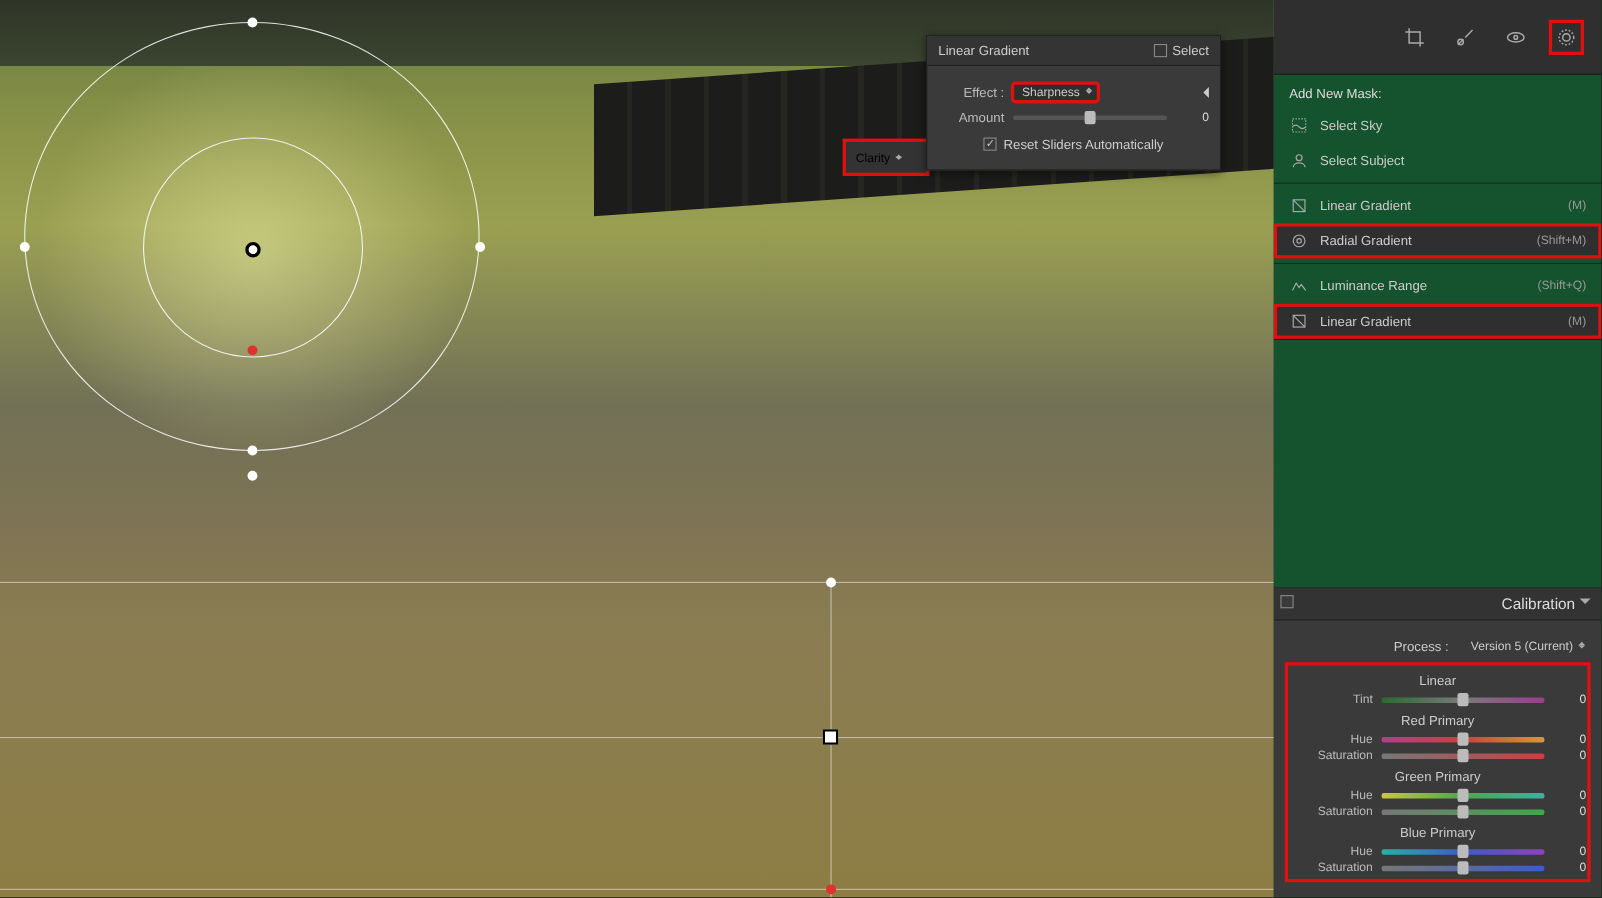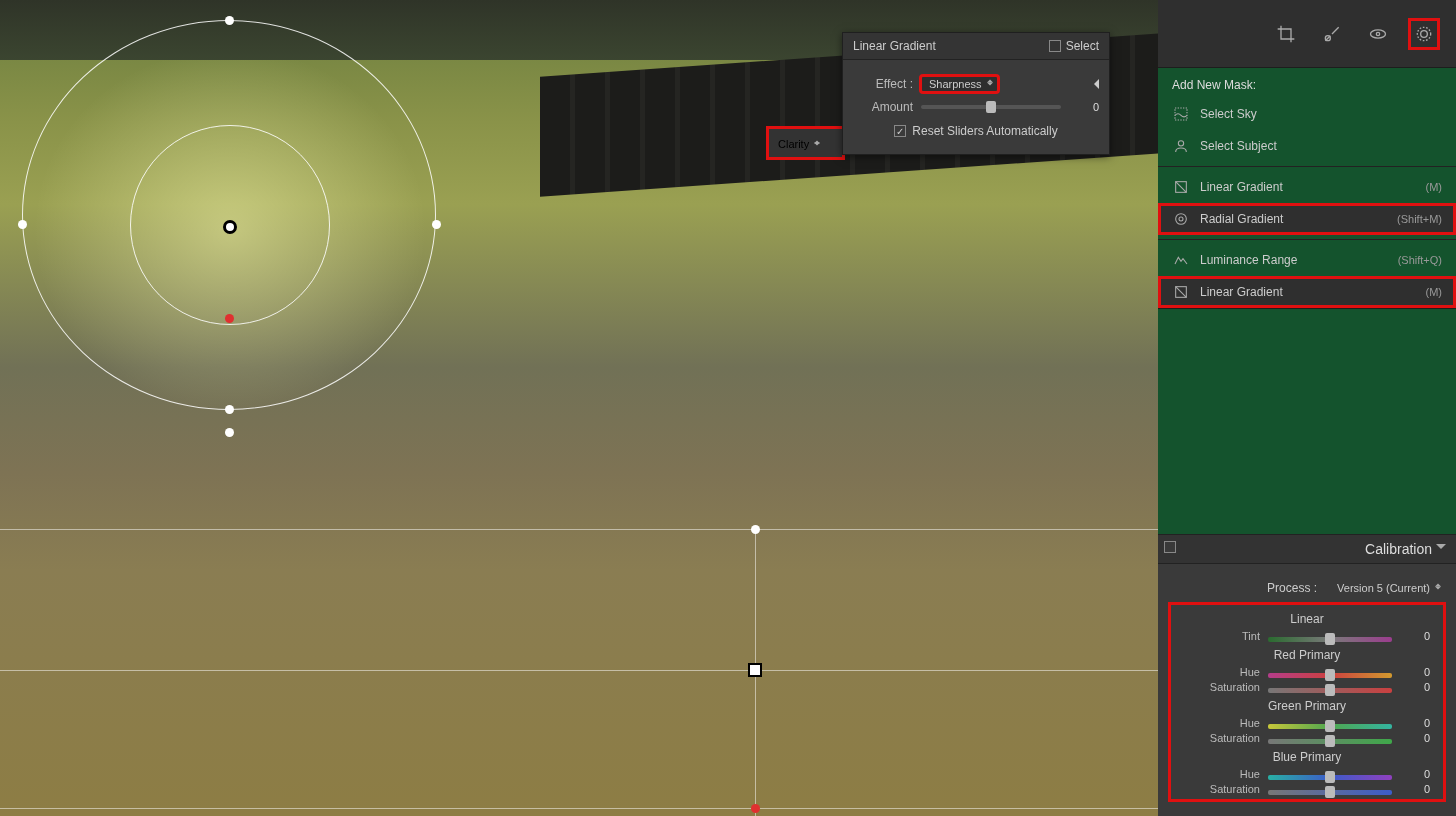--- a/index.html
+++ b/index.html
@@ -61,21 +61,21 @@
 .mask-item.hl{outline:3px solid #e01010;outline-offset:-3px;background:#2f2f2f}
 .mask-icon{width:18px;height:18px;display:flex;align-items:center;justify-content:center;color:#aaa}
 
 
 .cal{position:absolute;bottom:0;left:0;right:0;background:#3a3a3a;border-top:1px solid #222}
 .cal-head{display:flex;justify-content:flex-end;align-items:center;gap:4px;padding:6px 10px;background:#333;border-bottom:1px solid #222}
 .cal-title{font-size:14px;color:#ddd}
 .cal-tri{width:0;height:0;border:5px solid transparent;border-top-color:#aaa}
 .cal-body{padding:8px 10px 14px}
 .cal-group-label{text-align:center;color:#ccc;margin:6px 0 4px;font-size:12px}
-.cal-row{display:flex;align-items:flex-end;gap:8px;margin:3px 12px}
+.cal-row{display:flex;align-items:center;gap:8px;margin:3px 0}
 .cal-row .lbl{flex:0 0 76px;font-size:11px}
 .cal-row .slider{height:5px}
 .cal .hlbox{outline:3px solid #e01010;outline-offset:-3px;padding:4px}
 
 .gradient-a{background:linear-gradient(90deg,#2a6b2f,#7a7a7a,#9b3d8e)}
 .gradient-r{background:linear-gradient(90deg,#b53d8a,#cc4040,#d39a2e)}
 .gradient-sat-r{background:linear-gradient(90deg,#777,#c94040)}
 .gradient-g{background:linear-gradient(90deg,#c8c83a,#4fa64f,#34b4a0)}
 .gradient-sat-g{background:linear-gradient(90deg,#777,#3fa84a)}
 .gradient-b{background:linear-gradient(90deg,#28b0a4,#3c5cc8,#9040c0)}

